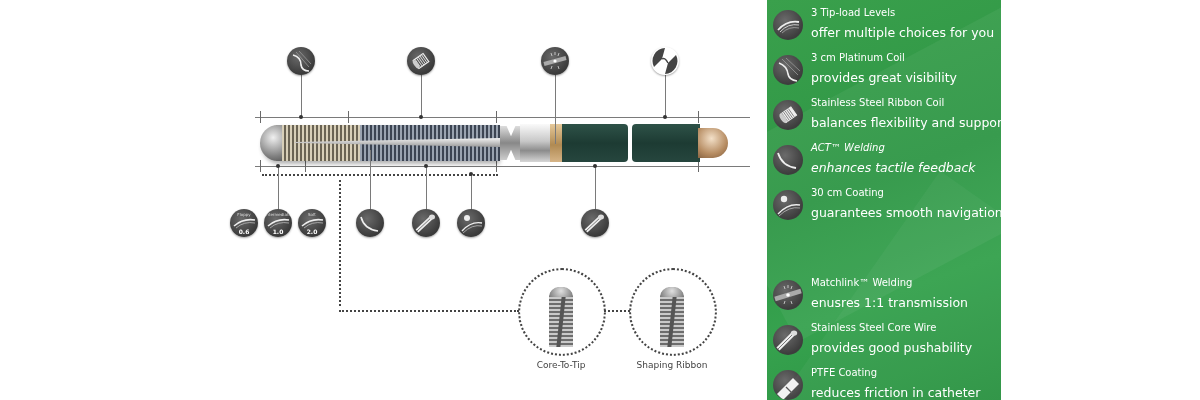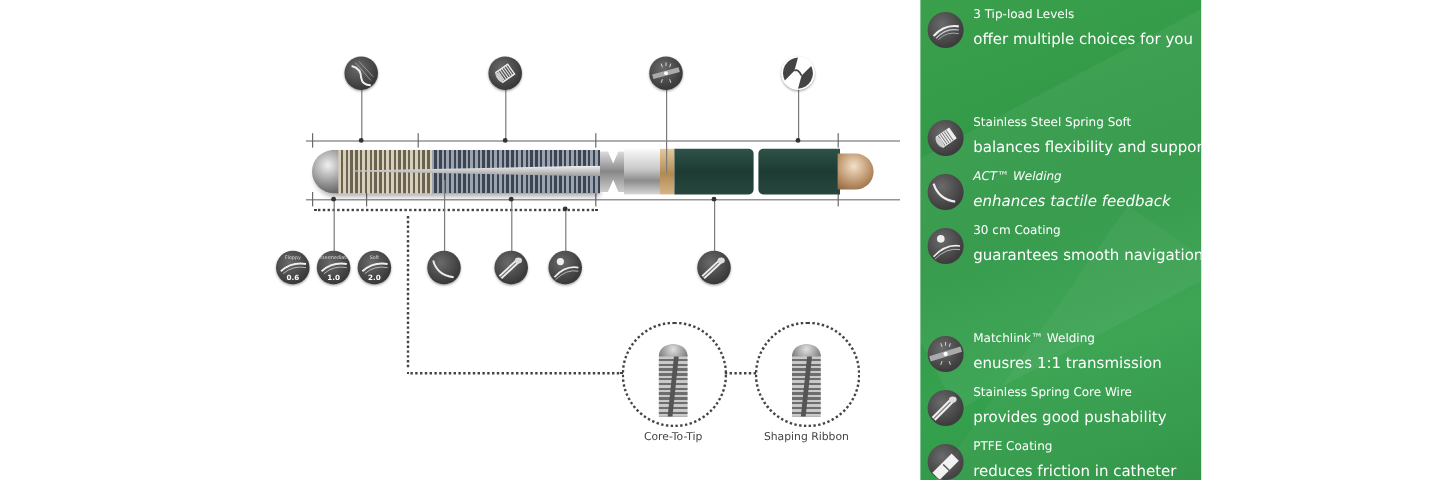--- a/index.html
+++ b/index.html
@@ -196,31 +196,42 @@
     <div class="ficon">
         <svg width="30" height="30">
           <path d="M5 20 Q14 10 26 12" stroke="#eee" stroke-width="1.8" fill="none"></path>
           <path d="M7 22 Q15 13 26 15" stroke="#ccc" stroke-width="1" fill="none"></path>
           <path d="M9 23 Q16 16 26 18" stroke="#aaa" stroke-width="0.8" fill="none"></path>
         </svg>
       </div>
     <span class="t1">3 Tip-load Levels</span>
     <span class="t2">offer multiple choices for you</span>
   </div>
+  <div class="feat" style="top:50px;">
+    <div class="ficon">
+        <svg width="30" height="30">
+          <path d="M6 8 Q14 11 15 19 Q16 25 24 26" stroke="#eee" stroke-width="1.6" fill="none"></path>
+          <path d="M9 4 L25 20" stroke="#999" stroke-width="0.8"></path>
+          <path d="M13 3 L27 16" stroke="#999" stroke-width="0.8"></path>
+        </svg>
+      </div>
+    <span class="t1">3 cm Platinum Coil</span>
+    <span class="t2">provides great visibility</span>
+  </div>
   <div class="feat" style="top:95px;">
     <div class="ficon">
         <svg width="30" height="30">
           <g transform="rotate(-35 15 15)">
             <rect x="9" y="10" width="13" height="10" fill="#eee" stroke="#eee"></rect>
             <path d="M11 10v10M13 10v10M15 10v10M17 10v10M19 10v10" stroke="#777" stroke-width="0.8"></path>
             <ellipse cx="9" cy="15" rx="2.4" ry="5" fill="#ccc"></ellipse>
           </g>
         </svg>
       </div>
-    <span class="t1">Stainless Steel Spring Soft</span>
+    <span class="t1">Stainless Steel Ribbon Coil</span>
     <span class="t2">balances flexibility and support</span>
   </div>
   <div class="feat" style="top:140px;font-style:italic;">
     <div class="ficon">
         <svg width="30" height="30">
           <path d="M5 8 Q9 21 23 23" stroke="#eee" stroke-width="1.8" fill="none"></path>
         </svg>
       </div>
     <span class="t1">ACT™ Welding</span>
     <span class="t2">enhances tactile feedback</span>
@@ -248,21 +259,21 @@
     <span class="t2">enusres 1:1 transmission</span>
   </div>
   <div class="feat" style="top:320px;">
     <div class="ficon">
         <svg width="30" height="30">
           <path d="M5 24 L21 8" stroke="#eee" stroke-width="4.5"></path>
           <path d="M5 24 L21 8" stroke="#777" stroke-width="1"></path>
           <ellipse cx="21" cy="8" rx="3.2" ry="2.6" fill="#ddd"></ellipse>
         </svg>
       </div>
-    <span class="t1">Stainless Spring Core Wire</span>
+    <span class="t1">Stainless Steel Core Wire</span>
     <span class="t2">provides good pushability</span>
   </div>
   <div class="feat" style="top:365px;">
     <div class="ficon">
         <svg width="30" height="30">
           <path d="M4 24 L20 8 L26 14 L10 30 Z" fill="#f2f2f2"></path>
           <path d="M13 17 L19 23" stroke="#555" stroke-width="1.2"></path>
         </svg>
       </div>
     <span class="t1">PTFE Coating</span>

